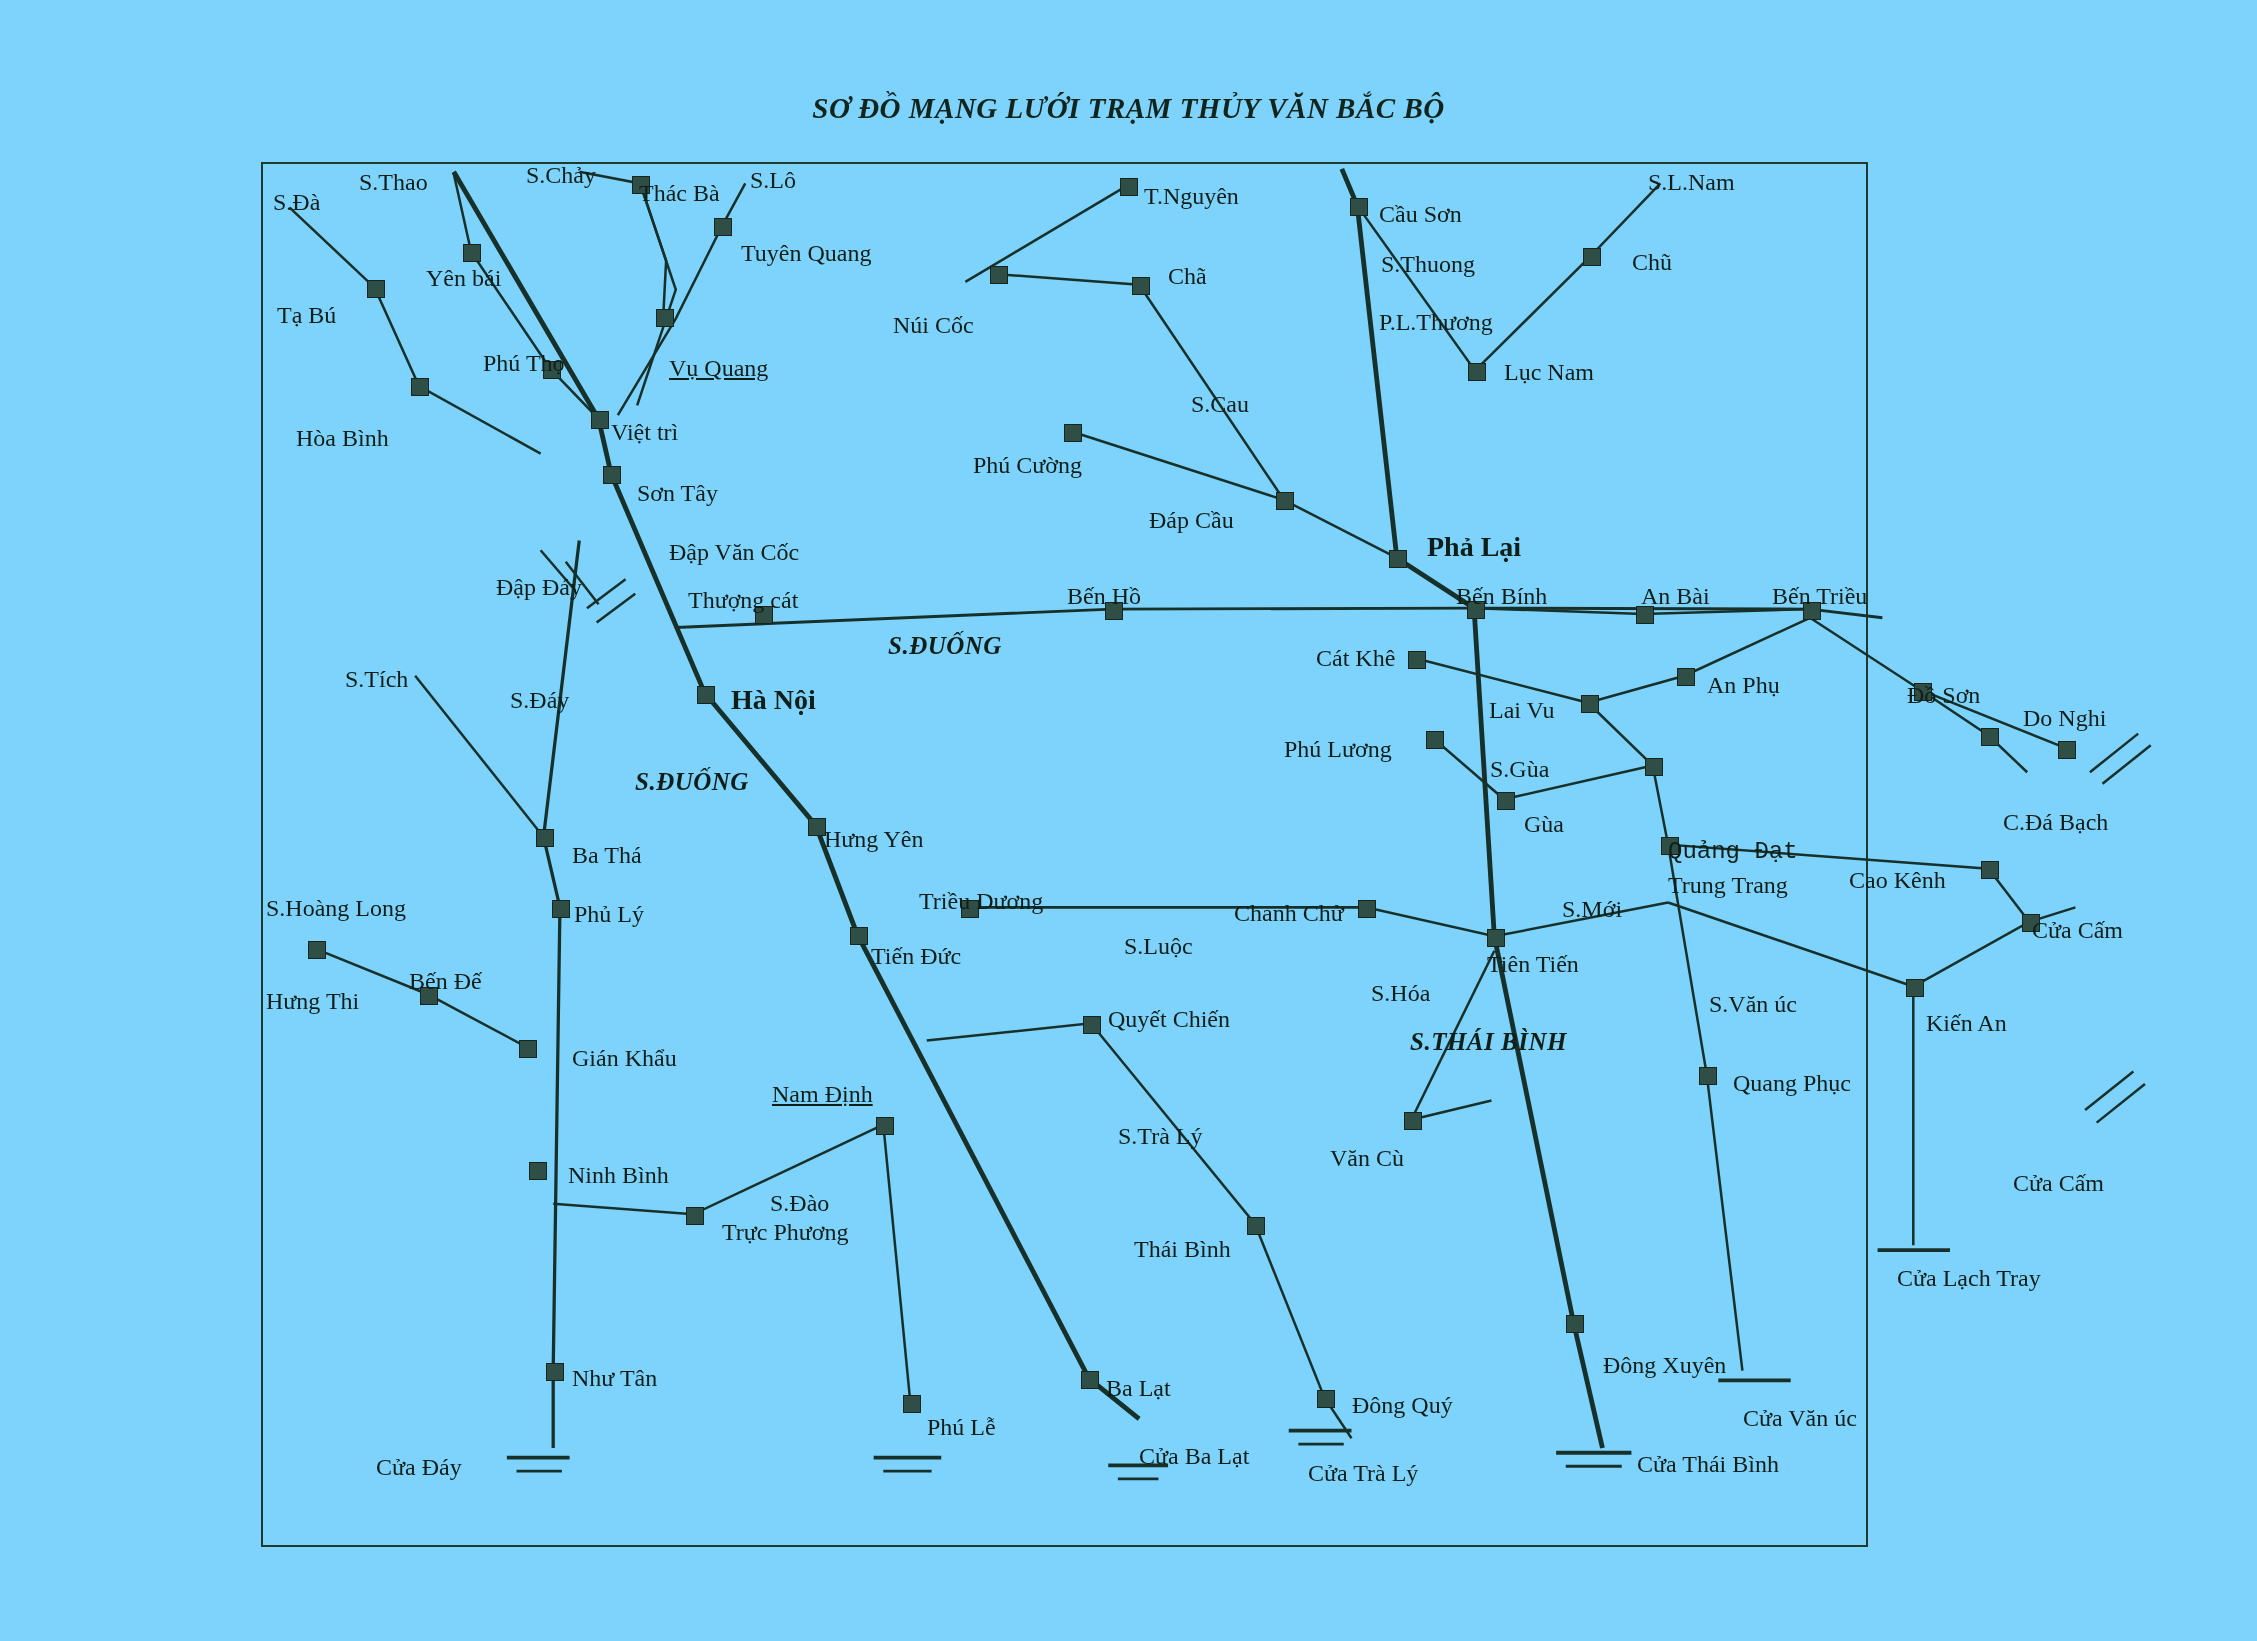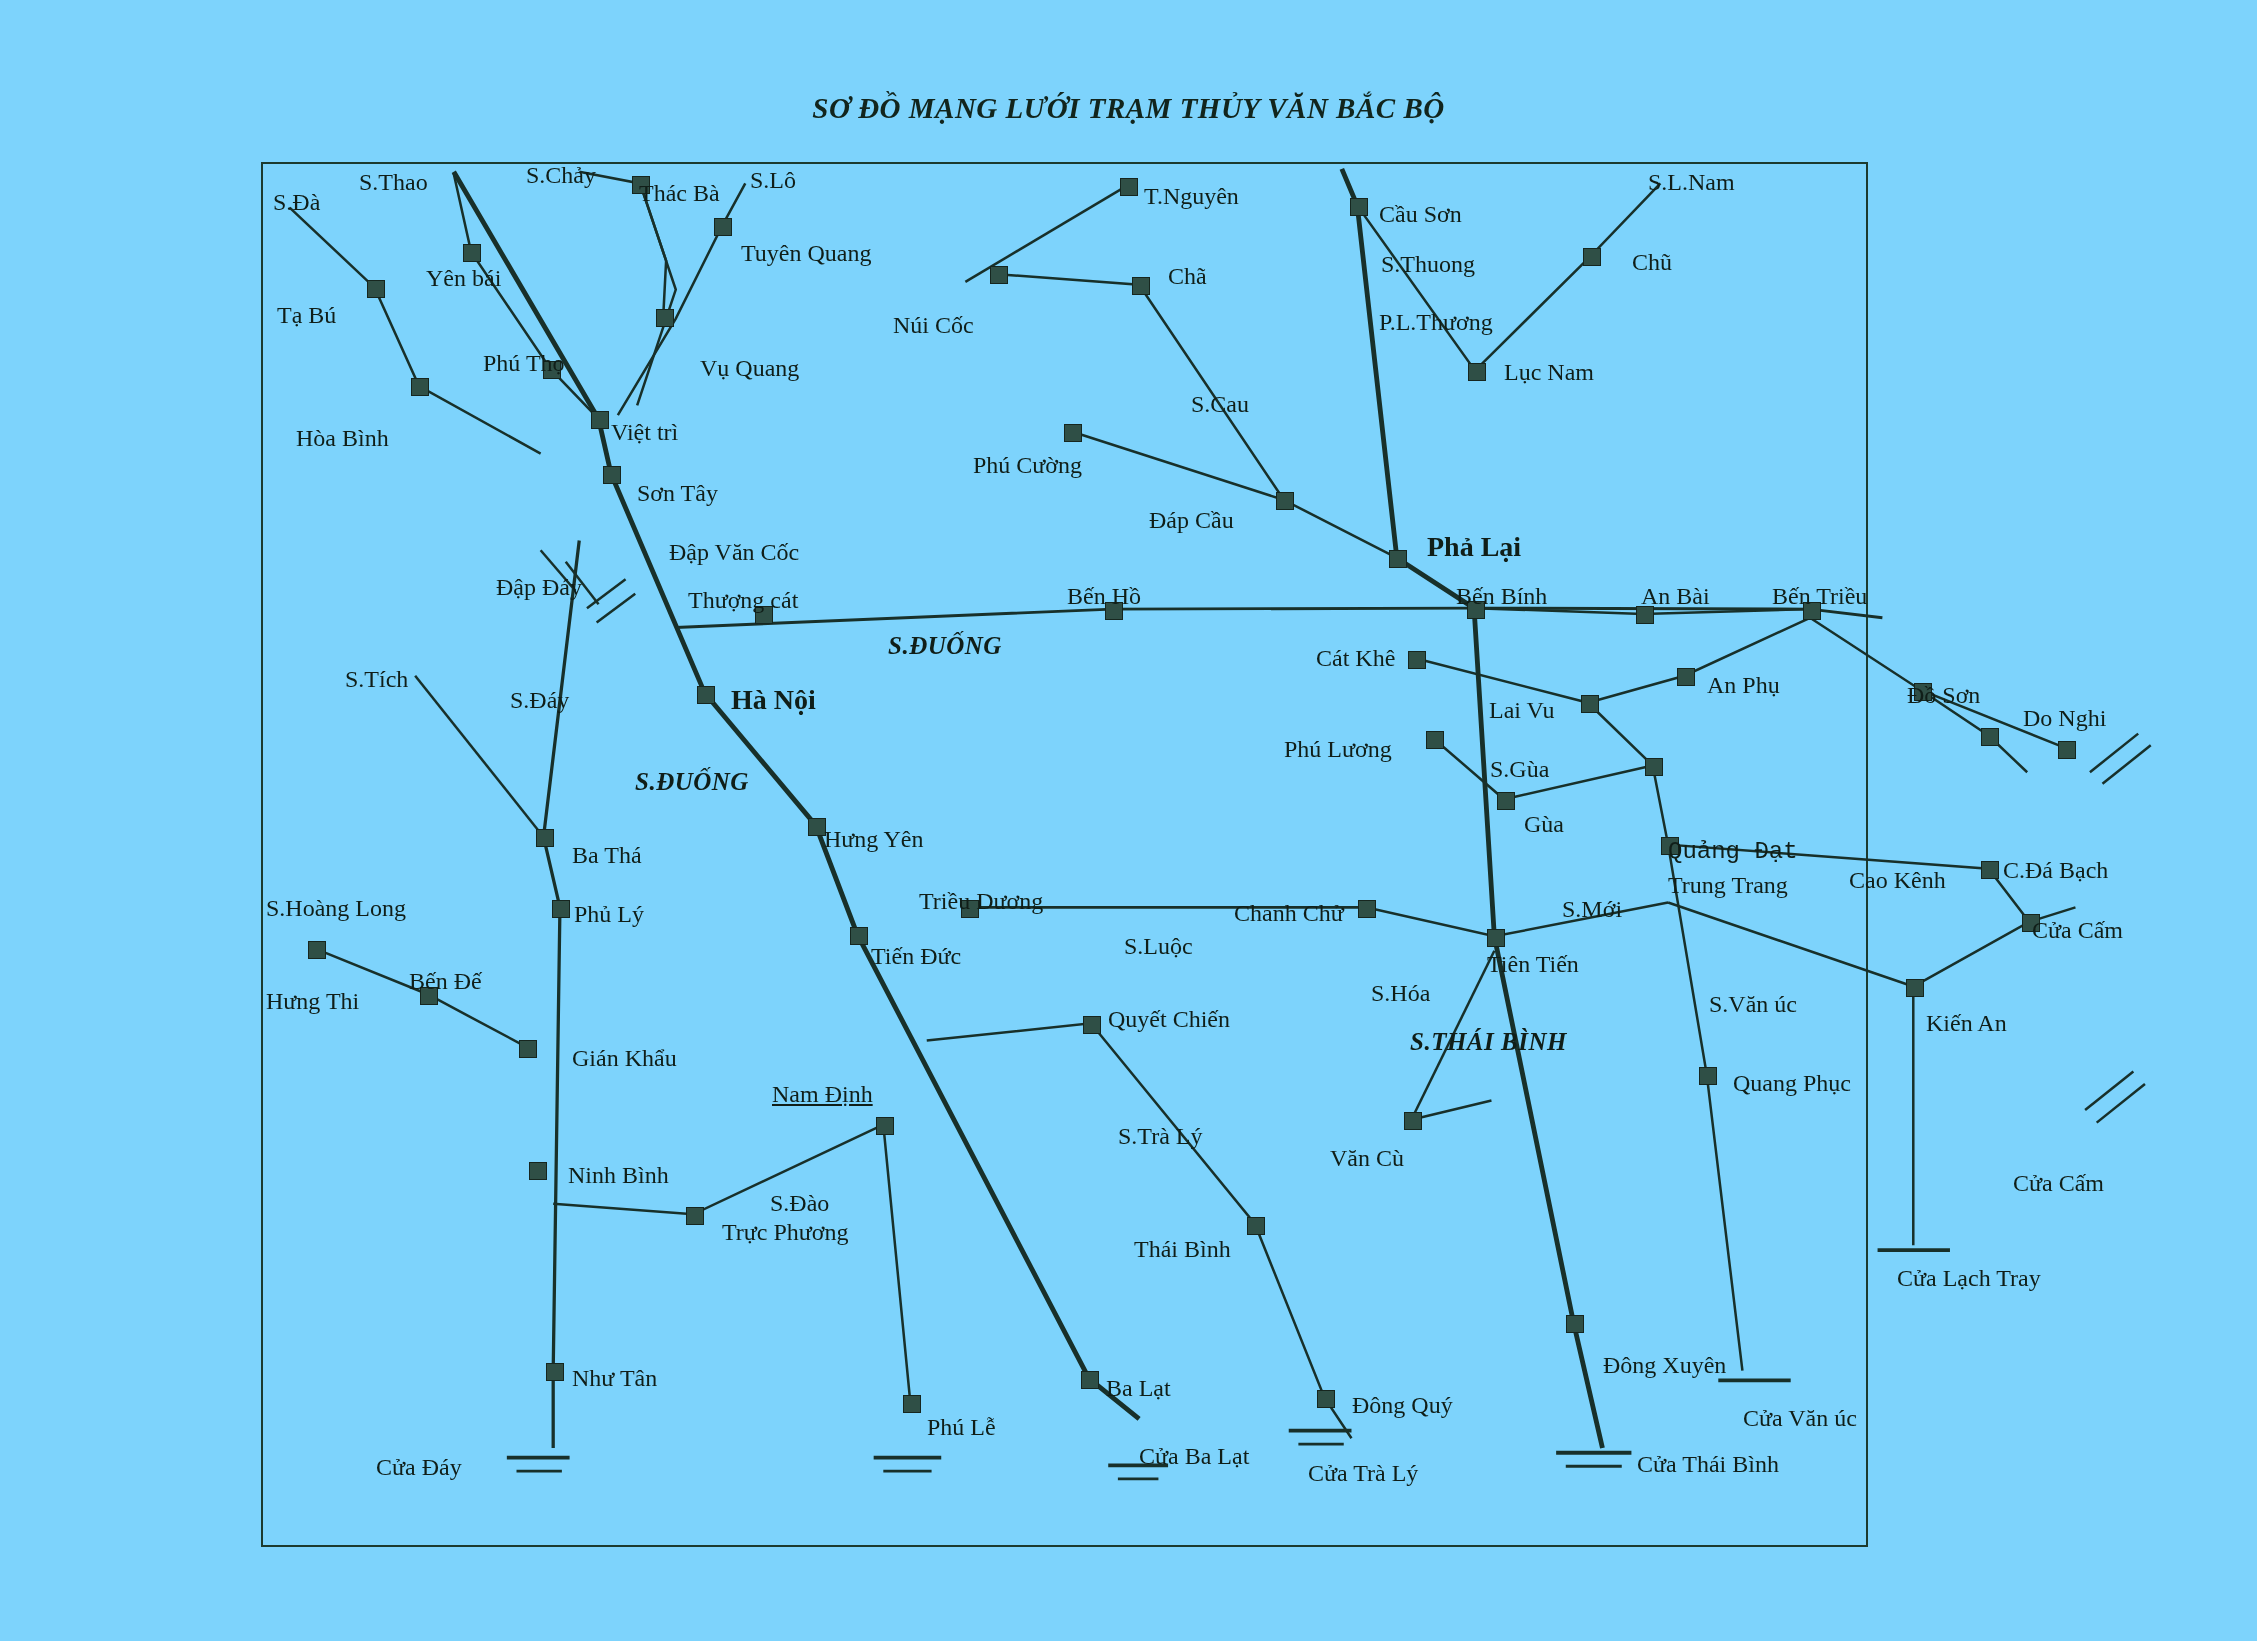--- a/index.html
+++ b/index.html
@@ -173,21 +173,21 @@
       <div class="node" style="left: 1566px; top: 1315px;"></div>
     </div>
   <div id="labels">
       <div class="lbl" style="left: 277px; top: 302px;">Tạ Bú</div>
       <div class="lbl" style="left: 296px; top: 425px;">Hòa Bình</div>
       <div class="lbl" style="left: 426px; top: 265px;">Yên bái</div>
       <div class="lbl" style="left: 483px; top: 350px;">Phú Thọ</div>
       <div class="lbl" style="left: 611px; top: 419px;">Việt trì</div>
       <div class="lbl" style="left: 639px; top: 180px;">Thác Bà</div>
       <div class="lbl" style="left: 741px; top: 240px;">Tuyên Quang</div>
-      <div class="lbl" style="left: 700px; top: 355px;">Vụ Quang</div>
+      <div class="lbl" style="left: 669px; top: 355px; text-decoration: underline;">Vụ Quang</div>
       <div class="lbl" style="left: 637px; top: 480px;">Sơn Tây</div>
       <div class="lbl" style="left: 669px; top: 539px;">Đập Văn Cốc</div>
       <div class="lbl" style="left: 496px; top: 574px;">Đập Đáy</div>
       <div class="lbl" style="left: 688px; top: 587px;">Thượng cát</div>
       <div class="lbl big" style="left: 731px; top: 685px;">Hà Nội</div>
       <div class="lbl" style="left: 572px; top: 842px;">Ba Thá</div>
       <div class="lbl" style="left: 574px; top: 901px;">Phủ Lý</div>
       <div class="lbl" style="left: 266px; top: 988px;">Hưng Thi</div>
       <div class="lbl" style="left: 409px; top: 968px;">Bến Đế</div>
       <div class="lbl" style="left: 572px; top: 1045px; text-align: right;">Gián Khẩu</div>
@@ -221,21 +221,21 @@
       <div class="lbl" style="left: 1641px; top: 583px;">An Bài</div>
       <div class="lbl" style="left: 1772px; top: 583px;">Bến Triều</div>
       <div class="lbl" style="left: 1316px; top: 645px;">Cát Khê</div>
       <div class="lbl" style="left: 1284px; top: 736px;">Phú Lương</div>
       <div class="lbl" style="left: 1489px; top: 697px;">Lai Vu</div>
       <div class="lbl" style="left: 1707px; top: 672px;">An Phụ</div>
       <div class="lbl" style="left: 1907px; top: 682px;">Đồ Sơn</div>
       <div class="lbl" style="left: 2023px; top: 705px;">Do Nghi</div>
       <div class="lbl" style="left: 1668px; top: 839px; font-family: Liberation Mono, monospace;">Quảng Đạt</div>
       <div class="lbl" style="left: 1524px; top: 811px;">Gùa</div>
-      <div class="lbl" style="left: 2003px; top: 809px; margin-top: 48px;">C.Đá Bạch</div>
+      <div class="lbl" style="left: 2003px; top: 809px;">C.Đá Bạch</div>
       <div class="lbl" style="left: 1668px; top: 872px;">Trung Trang</div>
       <div class="lbl" style="left: 1849px; top: 867px;">Cao Kênh</div>
       <div class="lbl" style="left: 2032px; top: 917px;">Cửa Cấm</div>
       <div class="lbl" style="left: 1234px; top: 900px;">Chanh Chử</div>
       <div class="lbl" style="left: 1487px; top: 951px;">Tiên Tiến</div>
       <div class="lbl" style="left: 1926px; top: 1010px;">Kiến An</div>
       <div class="lbl" style="left: 2013px; top: 1170px;">Cửa Cấm </div>
       <div class="lbl" style="left: 1733px; top: 1070px;">Quang Phục</div>
       <div class="lbl" style="left: 1330px; top: 1145px;">Văn Cù</div>
       <div class="lbl" style="left: 1603px; top: 1352px;">Đông Xuyên</div>

